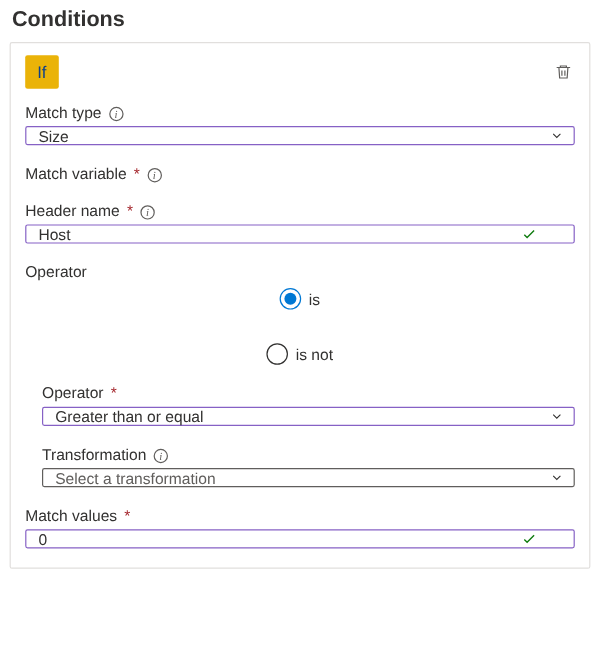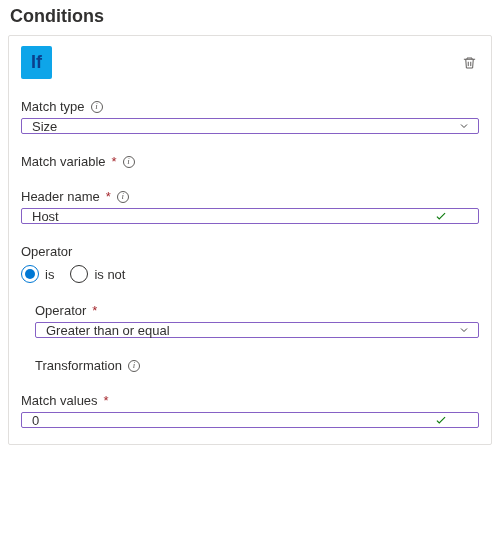--- a/index.html
+++ b/index.html
@@ -22,44 +22,43 @@
     border-radius: 2px;
     padding: 10px 12px 16px 12px;
   }
   .card-top {
     display: flex;
     align-items: center;
     justify-content: space-between;
     margin-bottom: 12px;
   }
   .if-pill {
-    background: #0ea5e9;
+    background: #eab308;
     color: #0b3f8c;
-    font-weight: 700;
-    font-size: 18px;
+    font-weight: 400;
+    font-size: 14px;
     padding: 6px 10px;
     border-radius: 2px;
   }
   .trash-btn {
     background: none;
     border: none;
     padding: 2px;
     cursor: pointer;
     color: #605e5c;
   }
   .trash-btn svg { display: block; }
   .field { margin-bottom: 16px; }
   .field.indent { padding-left: 14px; }
   .label-row {
     display: flex;
-    align-items: center;
+    align-items: flex-end;
     gap: 6px;
     margin-bottom: 4px;
     color: #323130;
-    margin-top: 20px;
   }
   .req { color: #a4262c; }
   .info {
     width: 12px; height: 12px;
     border: 1px solid #605e5c;
     border-radius: 50%;
     display: inline-flex;
     align-items: center;
     justify-content: center;
     font-size: 9px;
@@ -90,22 +89,23 @@
   .check-icon {
     position: absolute;
     right: 30px;
     top: 50%;
     transform: translateY(-50%);
     color: #107c10;
   }
   .radio-row {
     display: flex;
     align-items: center;
-    gap: 16px;
+    gap: 28px;
     margin-top: 6px;
+    flex-direction: column;
   }
   .radio {
     display: flex;
     align-items: center;
     gap: 6px;
     cursor: pointer;
   }
   .radio-circle {
     width: 18px; height: 18px;
     border: 1px solid #323130;
@@ -201,20 +201,26 @@
           <path d="M6 9l6 6 6-6"></path>
         </svg>
     </div>
   </div>
 
   <div class="field indent">
     <div class="label-row">
       <span>Transformation</span>
       <span class="info">i</span>
     </div>
+    <div class="select-wrap placeholder">
+      <span>Select a transformation</span>
+      <svg class="chevron" width="12" height="12" viewBox="0 0 24 24" fill="none" stroke="#323130" stroke-width="1.8">
+          <path d="M6 9l6 6 6-6"></path>
+        </svg>
+    </div>
   </div>
 
   <div class="field" style="margin-bottom:0">
     <div class="label-row">
       <span>Match values</span>
       <span class="req">*</span>
     </div>
     <div class="select-wrap validated">
       <span>0</span>
       <svg class="check-icon" width="14" height="14" viewBox="0 0 24 24" fill="none" stroke="currentColor" stroke-width="2">

